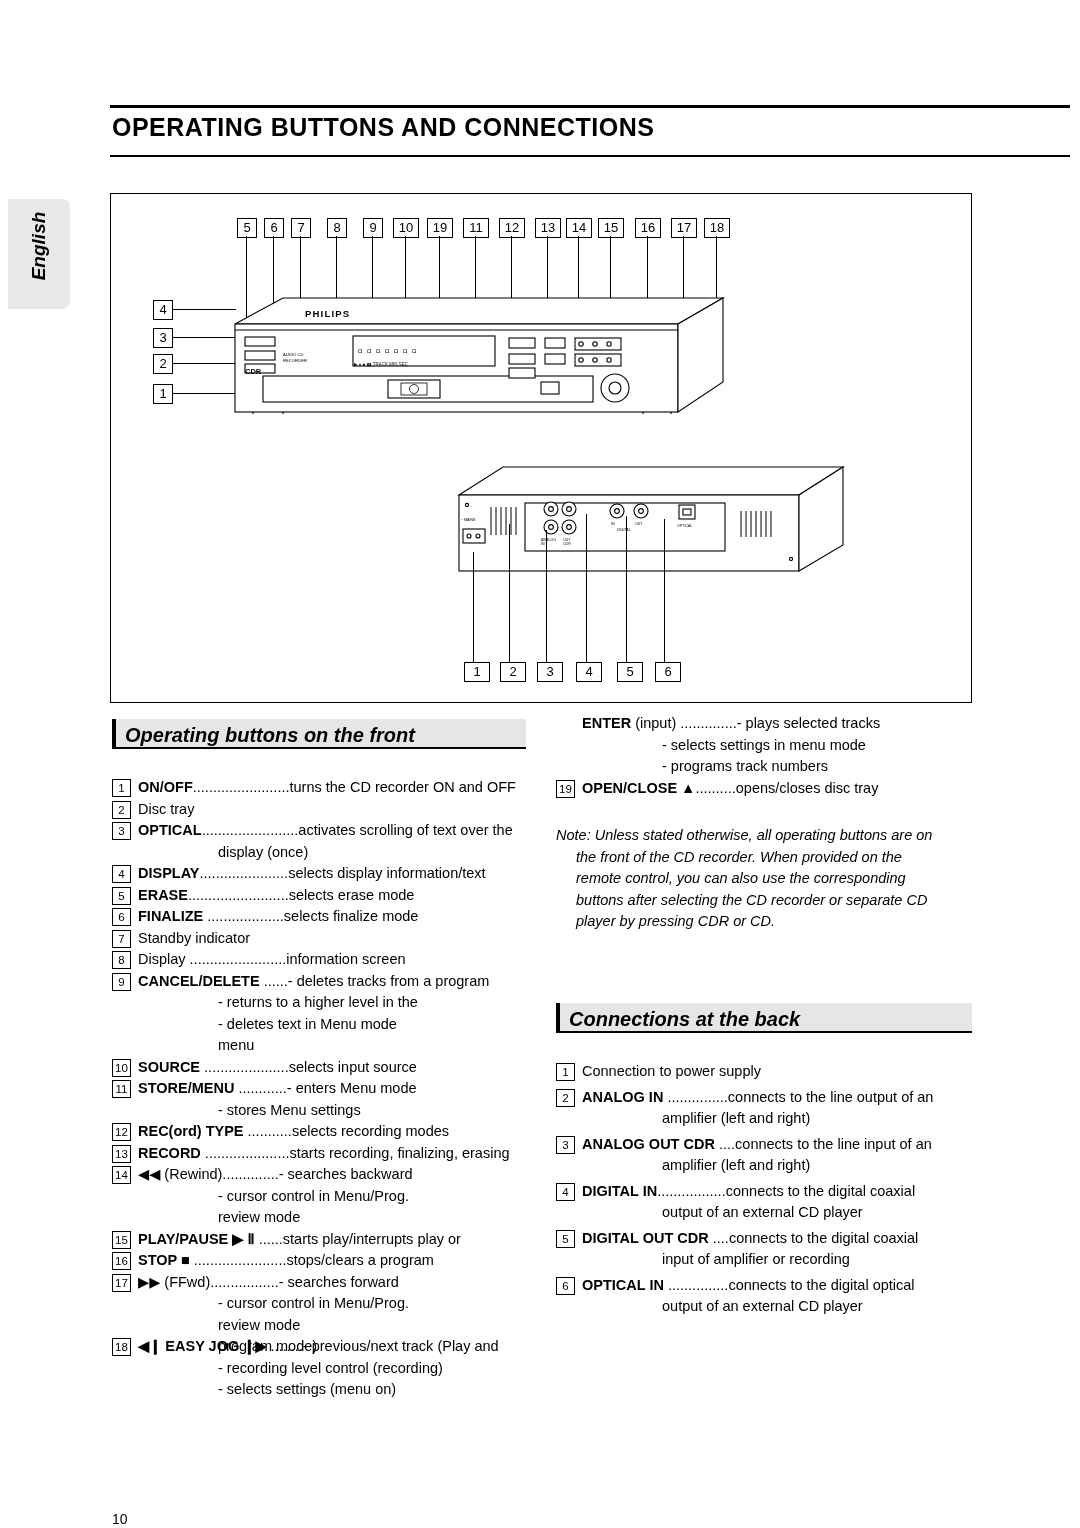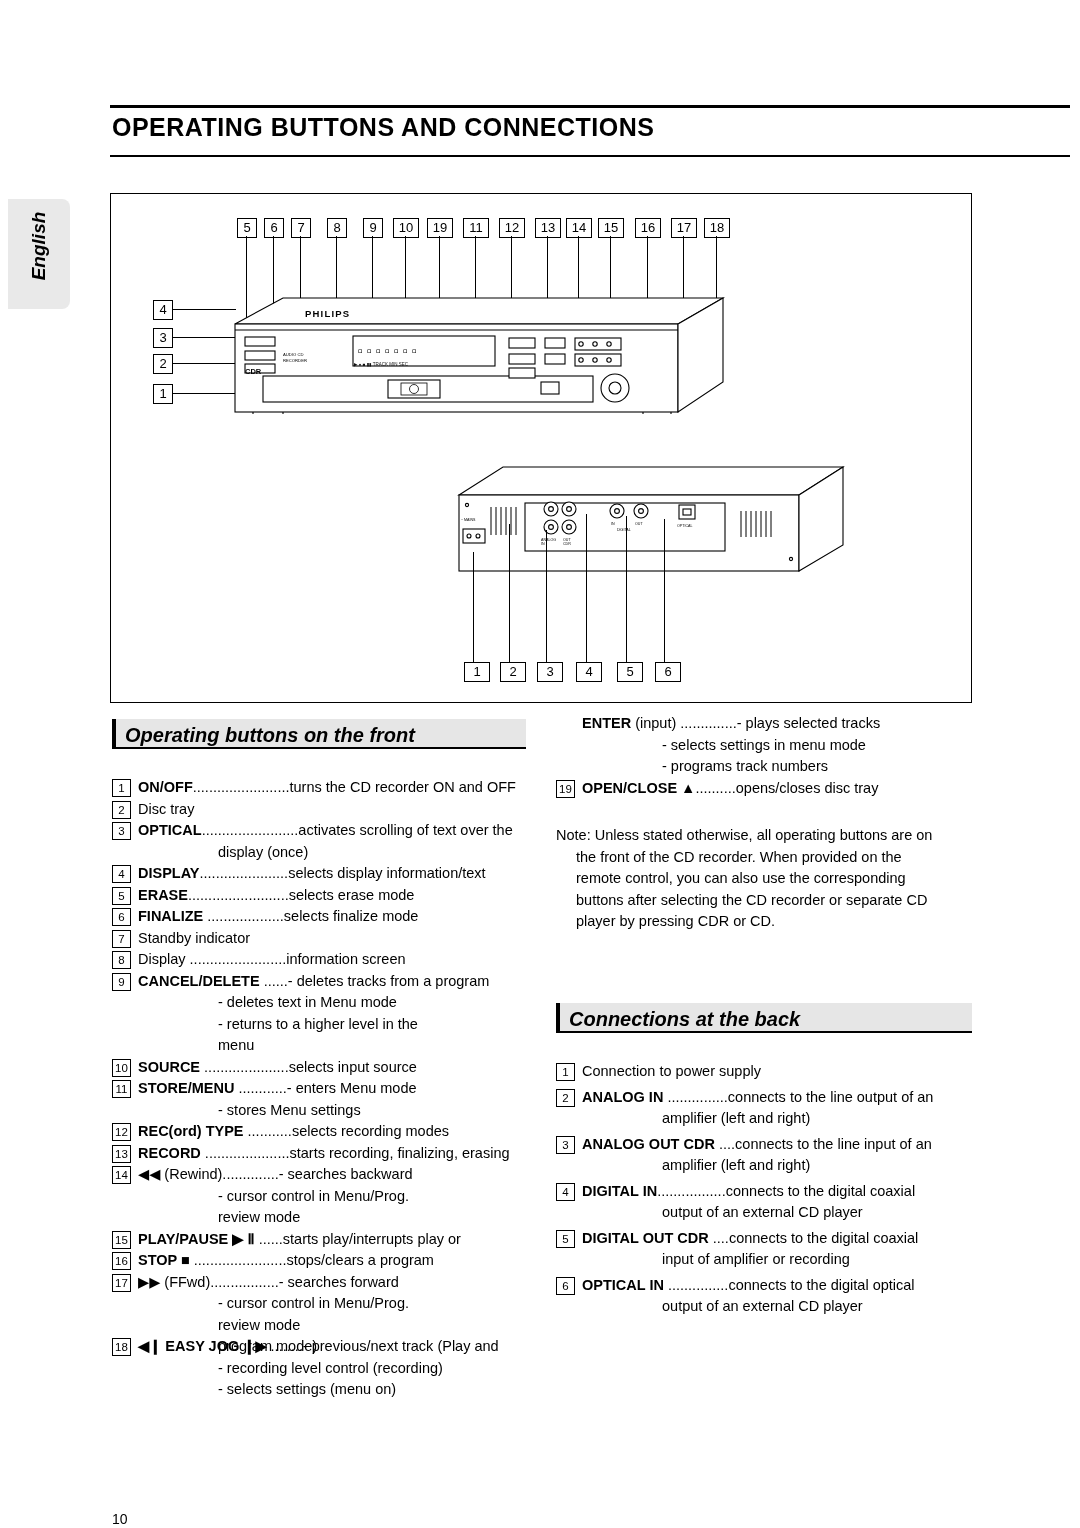--- a/index.html
+++ b/index.html
@@ -79,21 +79,21 @@
   .row { position:relative; padding-left:26px; margin-bottom:0px; }
   .row .num {
     position:absolute; left:0; top:2px;
     width:17px; height:16px; line-height:16px;
     border:1px solid #000; font-size:11.5px; text-align:center;
   }
   .lbl { font-weight:bold; }
   .dots { letter-spacing:0px; }
   .sub2 { padding-left:80px; }
   .note {
-    font-size:14.5px; line-height:21.5px;
+    font-style:italic; font-size:14.5px; line-height:21.5px;
   }
   .note .ind { padding-left:20px; display:block; }
 
   .pagenum {
     position:absolute; left:112px; top:1452px; font-size:14px;
   }
 
   
   svg { display:block; }
 </style>
@@ -322,22 +322,22 @@
     </div>
 
     <div class="row">
       <span class="num">8</span>
       <span>Display ........................information screen</span>
     </div>
 
     <div class="row">
       <span class="num">9</span>
       <span class="lbl">CANCEL/DELETE</span><span class="dots">  ......</span><span>- deletes tracks from a program</span>
+      <div class="sub2">- returns to a higher level in the</div>
       <div class="sub2">- deletes text in Menu mode</div>
-      <div class="sub2">- returns to a higher level in the</div>
       <div class="sub2">menu</div>
     </div>
 
     <div class="row">
       <span class="num">10</span>
       <span class="lbl">SOURCE</span><span class="dots">  .....................</span><span>selects input source</span>
     </div>
 
     <div class="row">
       <span class="num">11</span>

